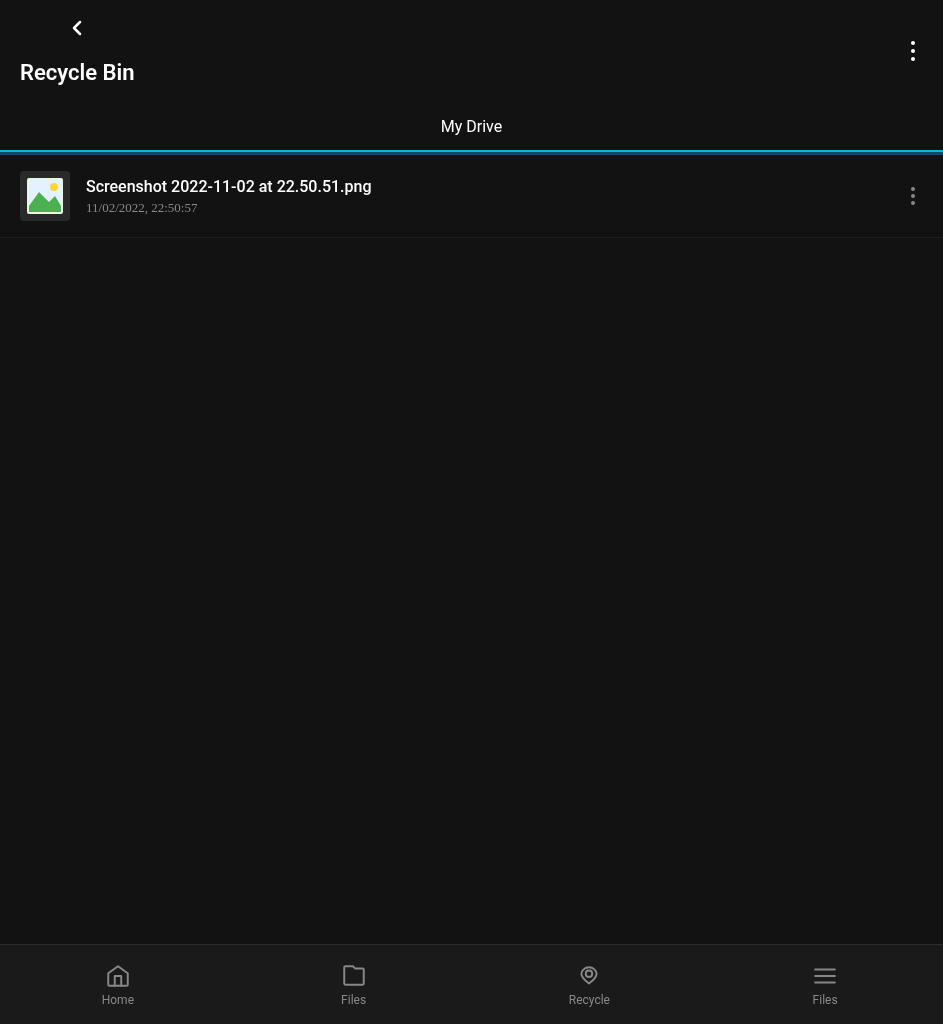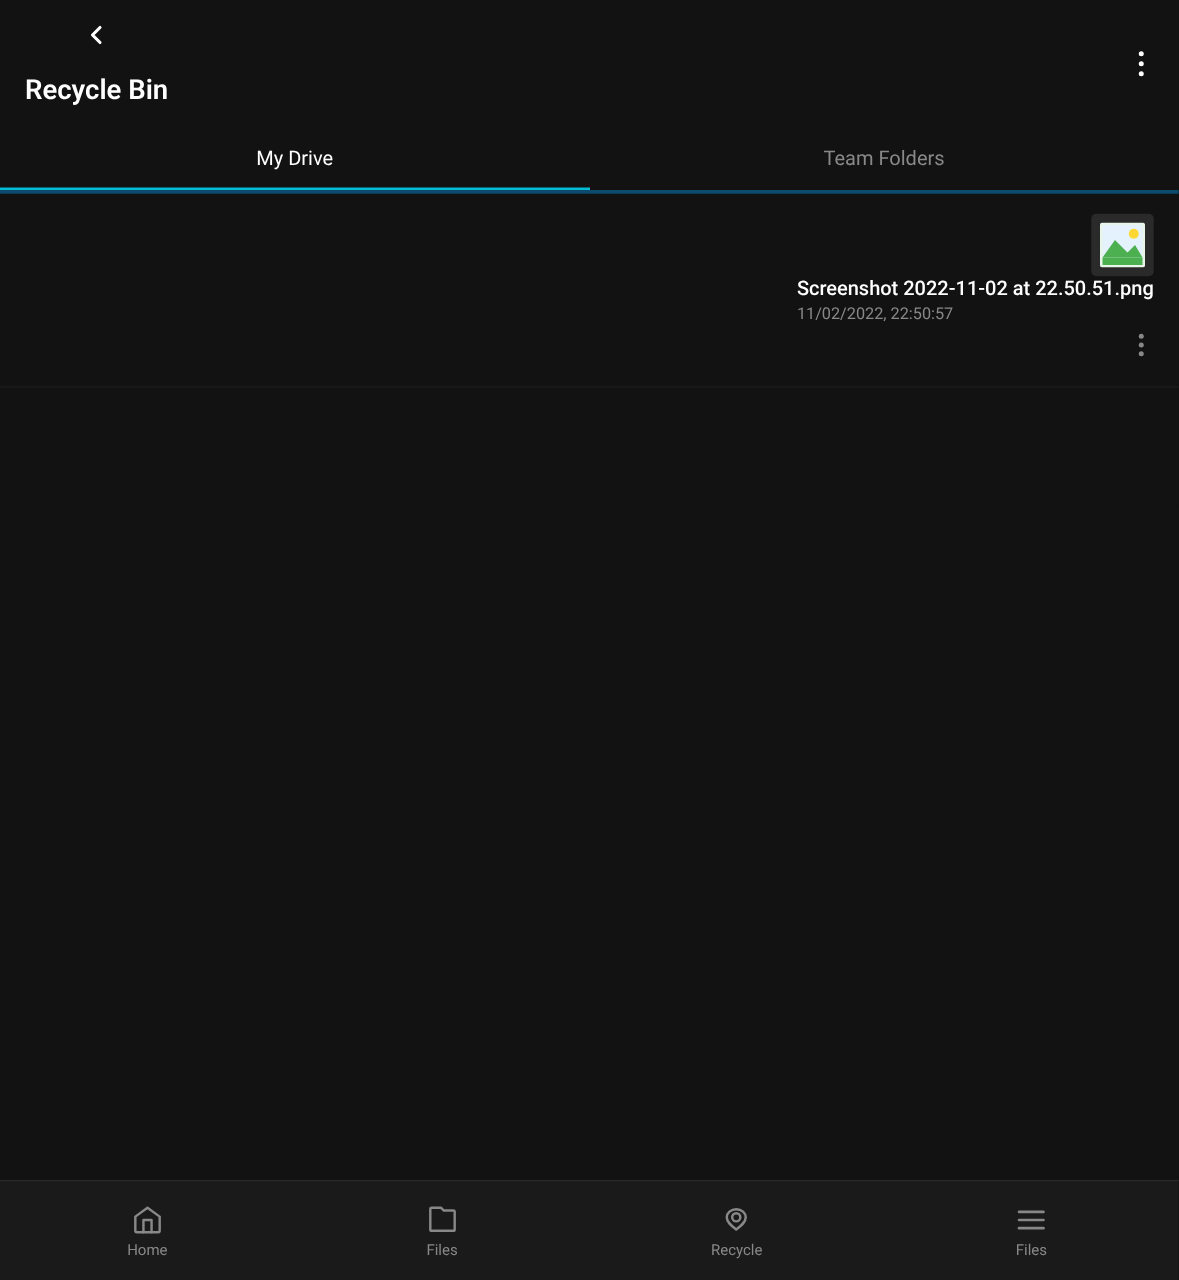--- a/index.html
+++ b/index.html
@@ -90,24 +90,23 @@
     }
 
     
     .file-list {
       flex: 1;
       overflow-y: auto;
     }
 
     .file-item {
       display: flex;
-      align-items: flex-end;
+      align-items: center;
       padding: 16px 20px;
       border-bottom: 1px solid #1e1e1e;
-      flex-direction: column;
     }
 
     .file-icon {
       width: 50px;
       height: 50px;
       border-radius: 4px;
       overflow: hidden;
       flex-shrink: 0;
       display: flex;
       align-items: center;
@@ -128,20 +127,21 @@
     .file-name {
       font-size: 16px;
       font-weight: 500;
       color: #ffffff;
       margin-bottom: 4px;
     }
 
     .file-date {
       font-size: 13px;
       color: #888888;
+      font-family: Liberation Serif, serif;
     }
 
     .file-more {
       cursor: pointer;
       color: #888888;
       font-size: 20px;
       padding: 8px;
       display: flex;
       flex-direction: column;
       align-items: center;
@@ -213,23 +213,20 @@
       <div class="dot"></div>
       <div class="dot"></div>
     </div>
   </div>
 </div>
 
 <div class="tabs">
   <div class="tab active">
     <span>My Drive</span>
   </div>
-  <div class="tab">
-    <span>Team Folders</span>
-  </div>
 </div>
 
 <div class="file-list">
   <div class="file-item">
     <div class="file-icon">
 
       <svg viewBox="0 0 36 36" fill="none" xmlns="http://www.w3.org/2000/svg">
         <rect width="36" height="36" fill="#e8f5e9" rx="2"></rect>
 
         <rect x="2" y="2" width="32" height="32" fill="#e3f2fd" rx="2"></rect>

